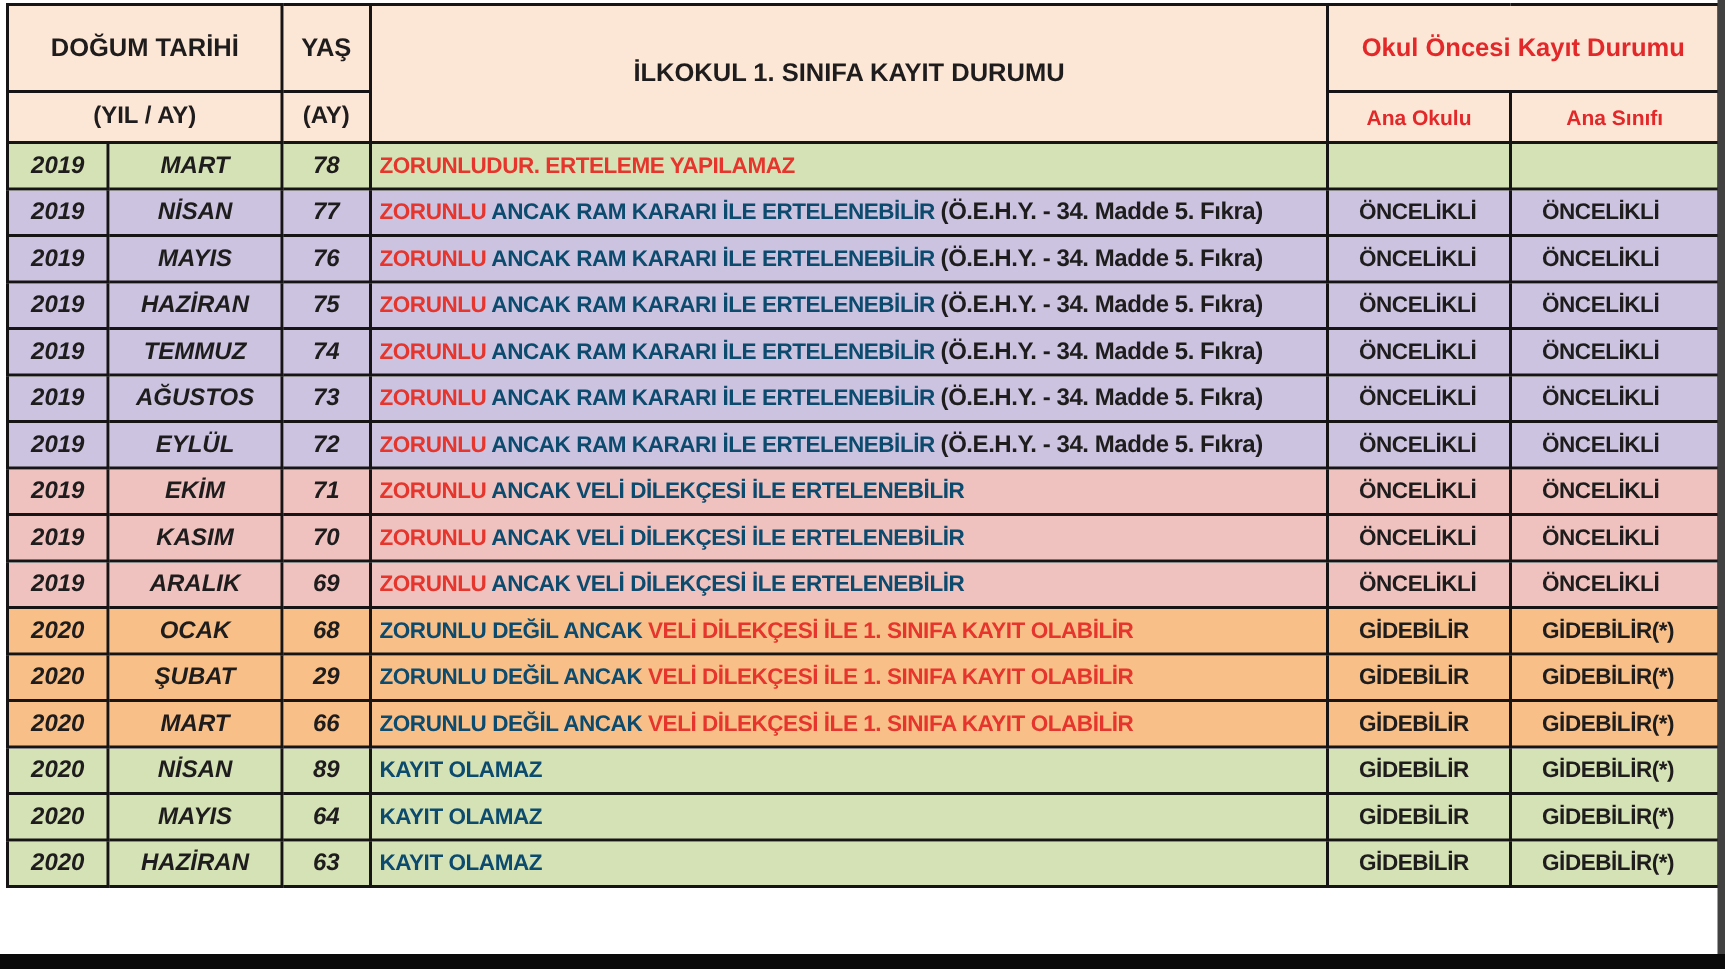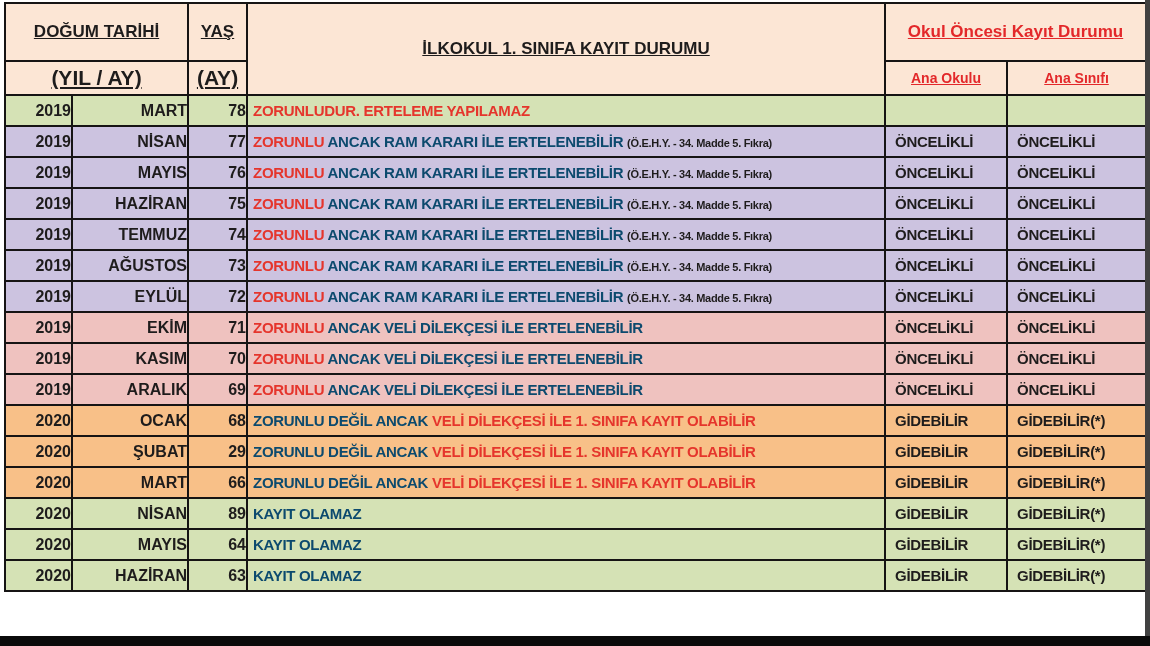--- a/index.html
+++ b/index.html
@@ -25,54 +25,53 @@
     white-space:nowrap;
   }
 
   
   thead th{
     background:var(--header-bg,#fce6d5);
     color:#1e1c1c;
     text-align:center;
     vertical-align:middle;
     font-weight:bold;
-    text-decoration:underline;
   }
   thead tr.h1 th{ height:58px; font-size:17px; }
-  thead tr.h2 th{ height:34px; font-size:21px; }
+  thead tr.h2 th{ height:34px; font-size:16px; }
   thead th.red{ color:var(--red-header,#e3282a); }
   thead th.th-status{ font-size:16px; }
   thead tr.h2 th.th-ana{ font-size:14px; }
 
   
   tbody tr{ height:31px; }
   tbody td{
     font-weight:bold;
     font-size:16px;
     color:#1e1c1c;
     vertical-align:middle;
   }
-  td.c-year, td.c-month, td.c-age{ text-align:right; }
+  td.c-year, td.c-month, td.c-age{ text-align:center;font-style:italic; }
   td.c-status{
     text-align:left;
     padding-left:5px;
     font-size:15px;
     letter-spacing:-0.3px;
     white-space:pre-wrap;
   }
   td.c-ana{
     text-align:left;
-    padding-left:9px;
+    padding-left:20px;
     font-size:15px;
     letter-spacing:-0.3px;
   }
 
   .part-red{ color:var(--red-status,#e5352c);text-align:center; }
   .part-black{ color:#0c4a6e; }
-  .part-small{ color:#1e1c1c; font-size:11px; }
+  .part-small{ color:#1e1c1c; font-size:16px; }
 
   .theme-green  td{ background:var(--green-row,#d5e2b5); }
   .theme-purple td{ background:var(--purple-row,#ccc3e0); }
   .theme-pink   td{ background:var(--pink-row,#efc2bf); }
   .theme-orange td{ background:var(--orange-row,#f8c088); }
 
   .bottom-bar{
     position:absolute; left:0; bottom:0;
     width:100%; height:10px;
     background:#0a0a0a;

